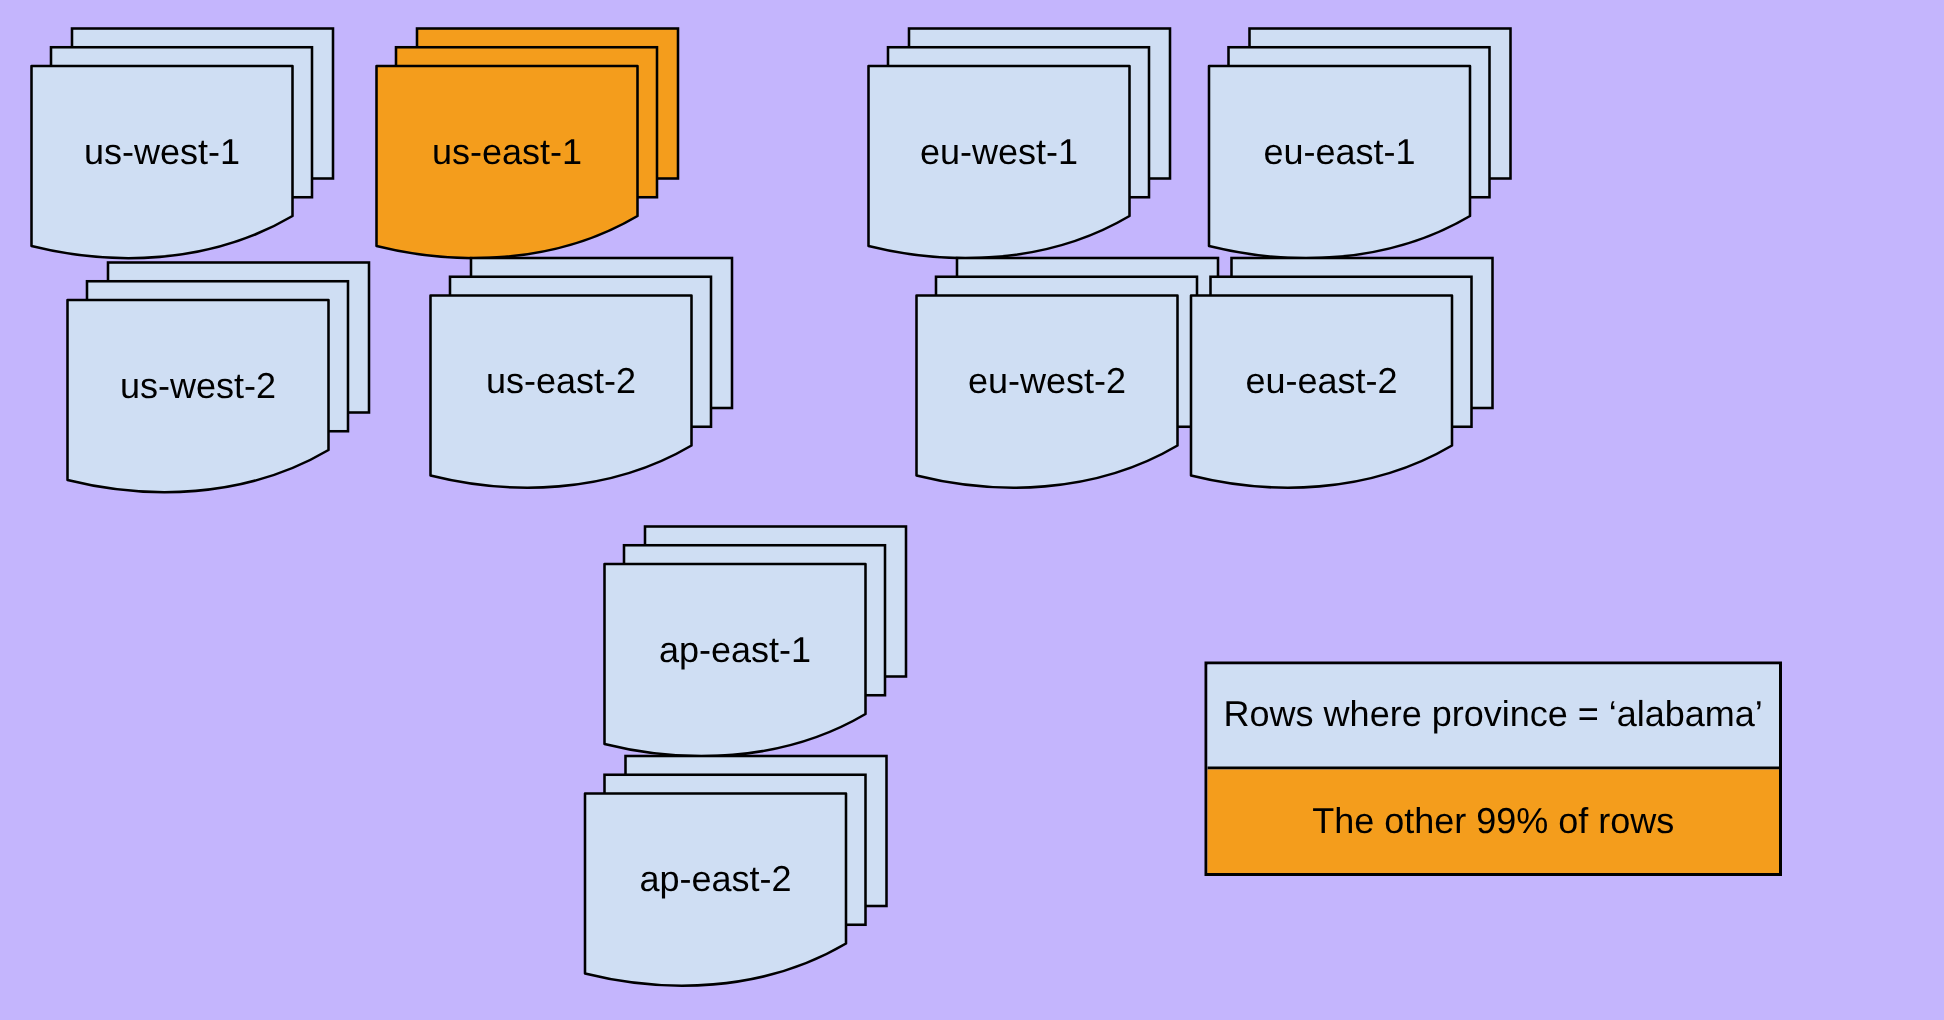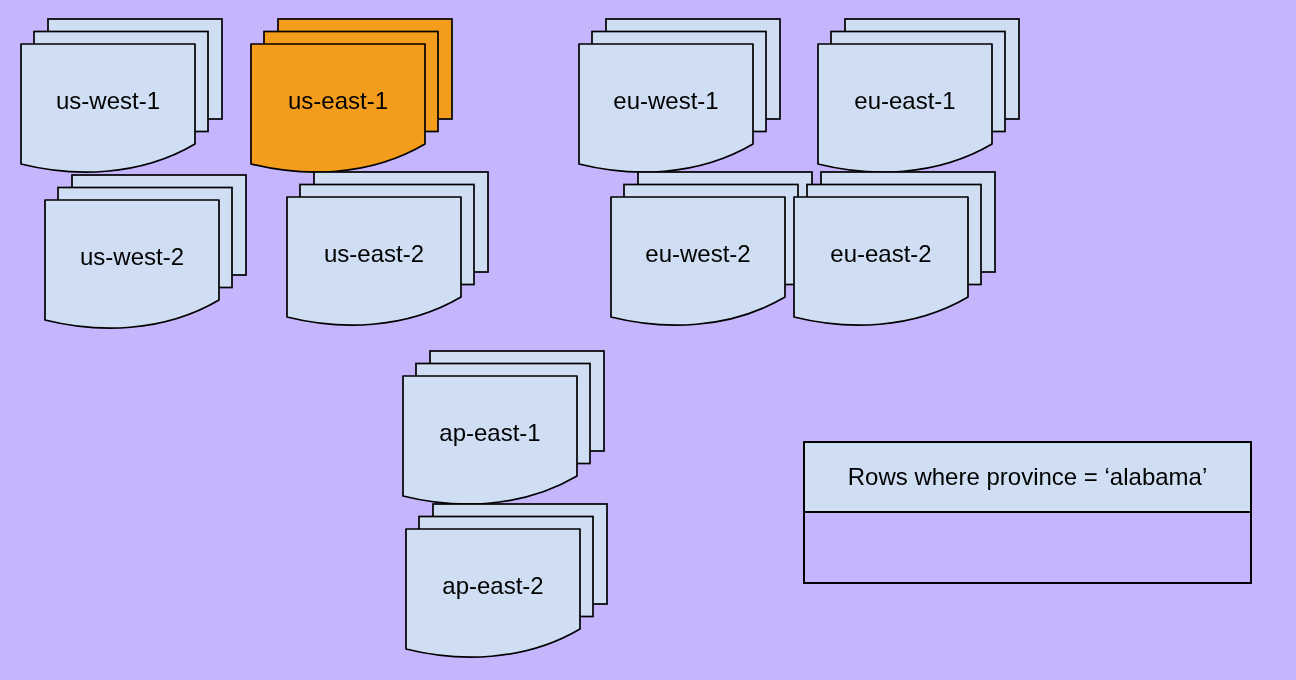--- a/index.html
+++ b/index.html
@@ -23,21 +23,21 @@
     display: block;
   }
   svg text {
     font-family: "Liberation Sans", sans-serif;
     font-size: 24px;
   }
   .legend {
     position: absolute;
     left: 803px;
     top: 441px;
-    width: 449px;
+    width: 385px;
     height: 143px;
     box-sizing: border-box;
     border: 2px solid #000000;
     display: flex;
     flex-direction: column;
   }
   .legend-row {
     box-sizing: border-box;
     display: flex;
     align-items: center;
@@ -76,21 +76,21 @@
         </svg>
       </div>
       <div class="stack" style="left: 578px; top: 18px;">
         <svg width="204" height="160" viewBox="0 0 204 160">
           <rect x="28" y="1" width="174" height="100" fill="#CFDEF3" stroke="#000000" stroke-width="1.7"></rect>
           <rect x="14" y="13.5" width="174" height="100" fill="#CFDEF3" stroke="#000000" stroke-width="1.7"></rect>
           <path d="M0 0 L174 0 L174 100 C 118 133, 52 133, 0 120 Z" transform="translate(1, 26)" fill="#CFDEF3" stroke="#000000" stroke-width="1.7" stroke-linejoin="round"></path>
           <text x="88" y="91" text-anchor="middle" fill="#000000">eu-west-1</text>
         </svg>
       </div>
-      <div class="stack" style="left: 805px; top: 18px; margin-left: 12px;">
+      <div class="stack" style="left: 805px; top: 18px;">
         <svg width="204" height="160" viewBox="0 0 204 160">
           <rect x="28" y="1" width="174" height="100" fill="#CFDEF3" stroke="#000000" stroke-width="1.7"></rect>
           <rect x="14" y="13.5" width="174" height="100" fill="#CFDEF3" stroke="#000000" stroke-width="1.7"></rect>
           <path d="M0 0 L174 0 L174 100 C 118 133, 52 133, 0 120 Z" transform="translate(1, 26)" fill="#CFDEF3" stroke="#000000" stroke-width="1.7" stroke-linejoin="round"></path>
           <text x="88" y="91" text-anchor="middle" fill="#000000">eu-east-1</text>
         </svg>
       </div>
       <div class="stack" style="left: 20px; top: 174px; padding-left: 24px;">
         <svg width="204" height="160" viewBox="0 0 204 160">
           <rect x="28" y="1" width="174" height="100" fill="#CFDEF3" stroke="#000000" stroke-width="1.7"></rect>
@@ -124,29 +124,32 @@
         </svg>
       </div>
       <div class="stack" style="left: 402px; top: 350px; text-align: right;">
         <svg width="204" height="160" viewBox="0 0 204 160">
           <rect x="28" y="1" width="174" height="100" fill="#CFDEF3" stroke="#000000" stroke-width="1.7"></rect>
           <rect x="14" y="13.5" width="174" height="100" fill="#CFDEF3" stroke="#000000" stroke-width="1.7"></rect>
           <path d="M0 0 L174 0 L174 100 C 118 133, 52 133, 0 120 Z" transform="translate(1, 26)" fill="#CFDEF3" stroke="#000000" stroke-width="1.7" stroke-linejoin="round"></path>
           <text x="88" y="91" text-anchor="middle" fill="#000000">ap-east-1</text>
         </svg>
       </div>
-      <div class="stack" style="left: 389px; top: 503px; margin-left: 16px;">
+      <div class="stack" style="left: 389px; top: 503px;">
         <svg width="204" height="160" viewBox="0 0 204 160">
           <rect x="28" y="1" width="174" height="100" fill="#CFDEF3" stroke="#000000" stroke-width="1.7"></rect>
           <rect x="14" y="13.5" width="174" height="100" fill="#CFDEF3" stroke="#000000" stroke-width="1.7"></rect>
           <path d="M0 0 L174 0 L174 100 C 118 133, 52 133, 0 120 Z" transform="translate(1, 26)" fill="#CFDEF3" stroke="#000000" stroke-width="1.7" stroke-linejoin="round"></path>
           <text x="88" y="91" text-anchor="middle" fill="#000000">ap-east-2</text>
         </svg>
       </div>
     </div>
 
   <div class="legend">
     <div class="legend-row first" style="background: rgb(207, 222, 243);">
       <span>Rows where province = ‘alabama’</span>
     </div>
+    <div class="legend-row second" style="background: rgb(244, 157, 28);">
+      <span>The other 99% of rows</span>
+    </div>
   </div>
 
 </div>
 
 </body></html>

